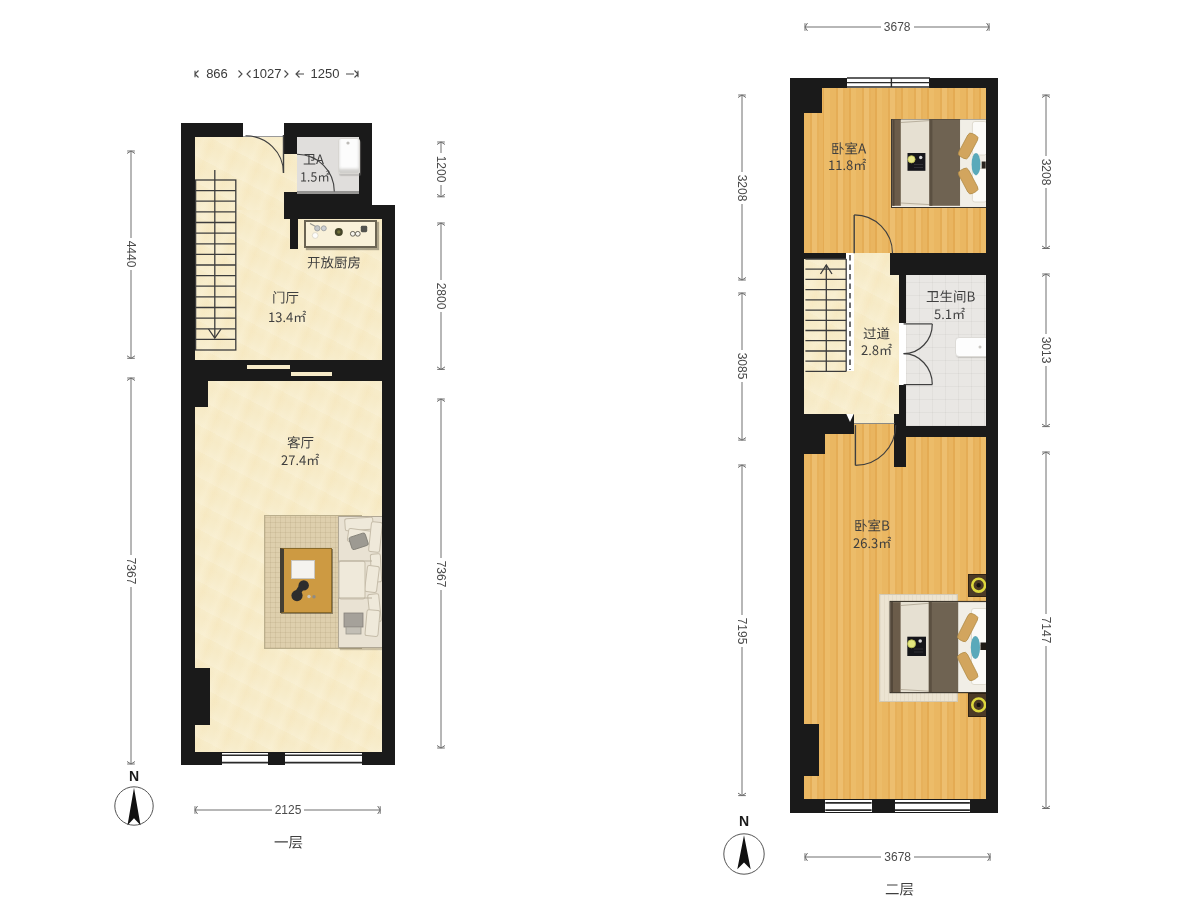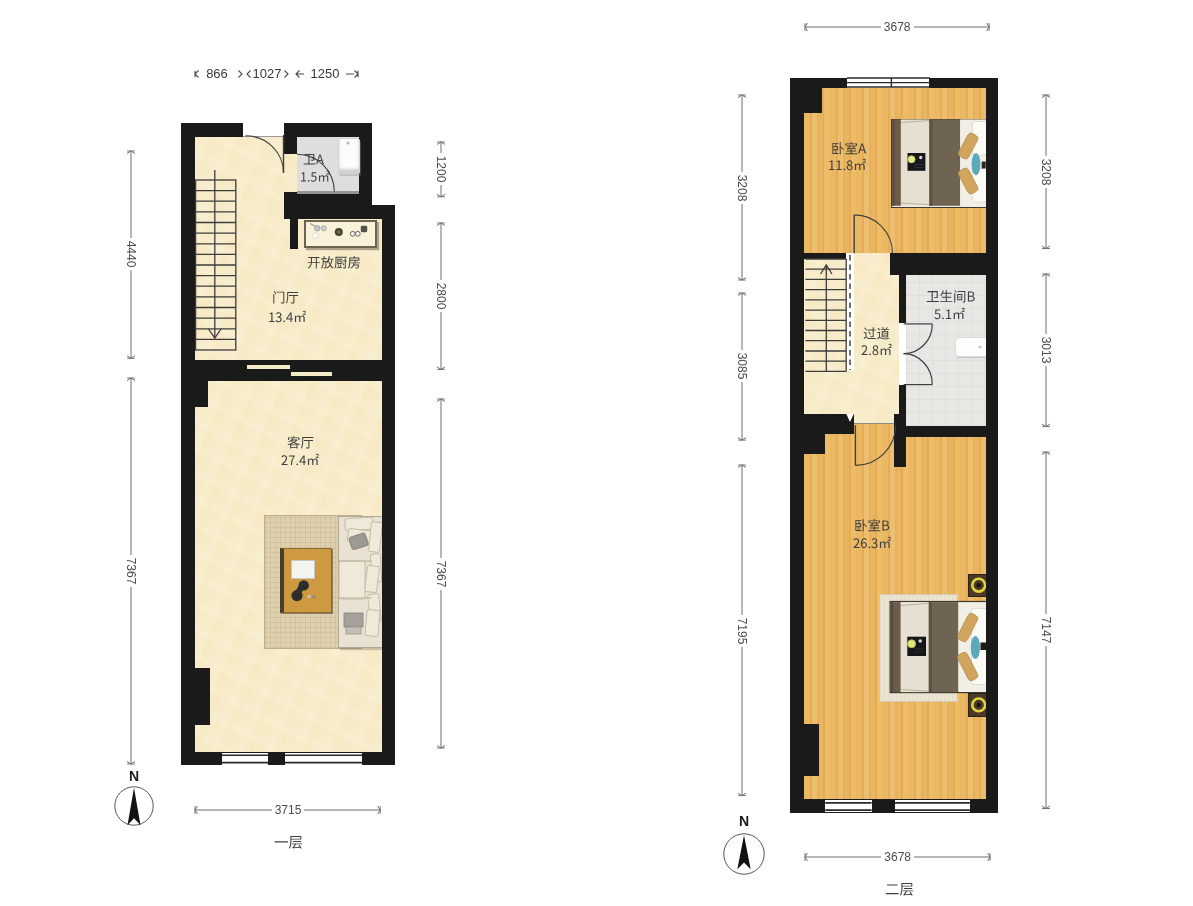--- a/index.html
+++ b/index.html
@@ -433,21 +433,21 @@
     </svg>
 <div class="dimt" style="left:401px;top:565.5px;transform:rotate(90deg);"><span>7367</span></div>
 
 <svg class="ov" width="189.2" height="22" style="left:193.4px;top:799.4px" viewBox="0 0 189.2 22">
 <g stroke="#6f6f6f" stroke-width="1" fill="none">
 <line x1="2" y1="11" x2="187.2" y2="11"></line>
 <path d="M4.5 7 L2 11 L4.5 15 M2 7.2 L2 14.8"></path>
 <path d="M184.7 7 L187.2 11 L184.7 15 M187.2 7.2 L187.2 14.8"></path>
 </g>
     </svg>
-<div class="dimt" style="left:248.0px;top:802.4px;"><span>3715</span></div>
+<div class="dimt" style="left:248.0px;top:802.4px;"><span>2125</span></div>
 
 <svg class="ov" width="188.1" height="22" style="left:803.1px;top:16.4px" viewBox="0 0 188.1 22">
 <g stroke="#6f6f6f" stroke-width="1" fill="none">
 <line x1="2" y1="11" x2="186.1" y2="11"></line>
 <path d="M4.5 7 L2 11 L4.5 15 M2 7.2 L2 14.8"></path>
 <path d="M183.6 7 L186.1 11 L183.6 15 M186.1 7.2 L186.1 14.8"></path>
 </g>
     </svg>
 <div class="dimt" style="left:857.2px;top:19.4px;"><span>3678</span></div>
 

